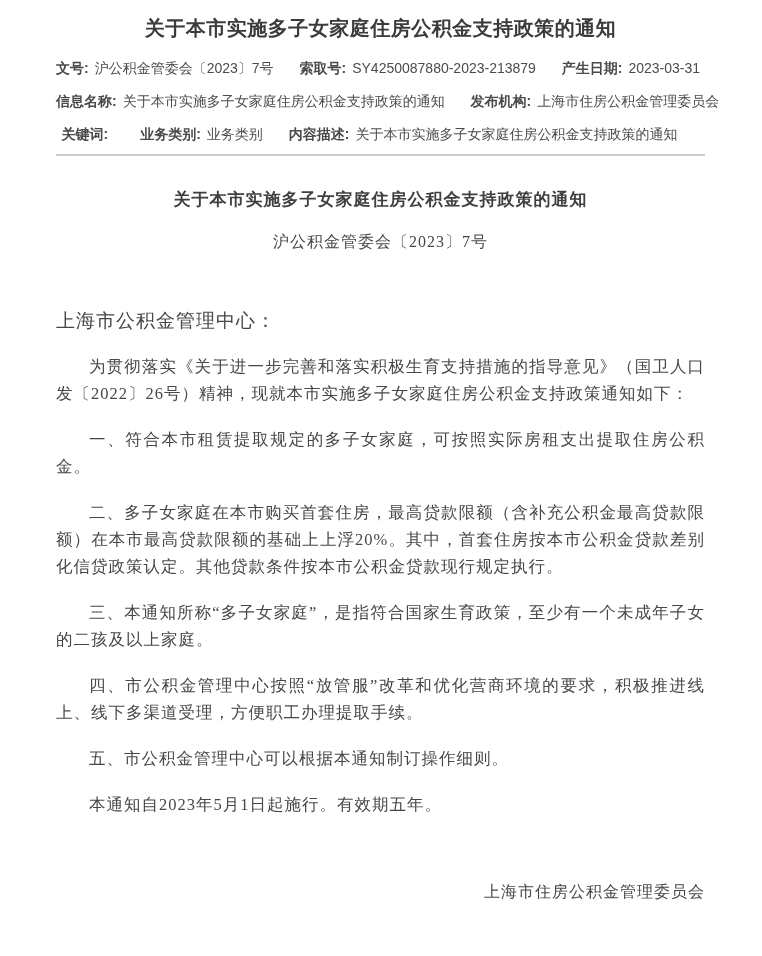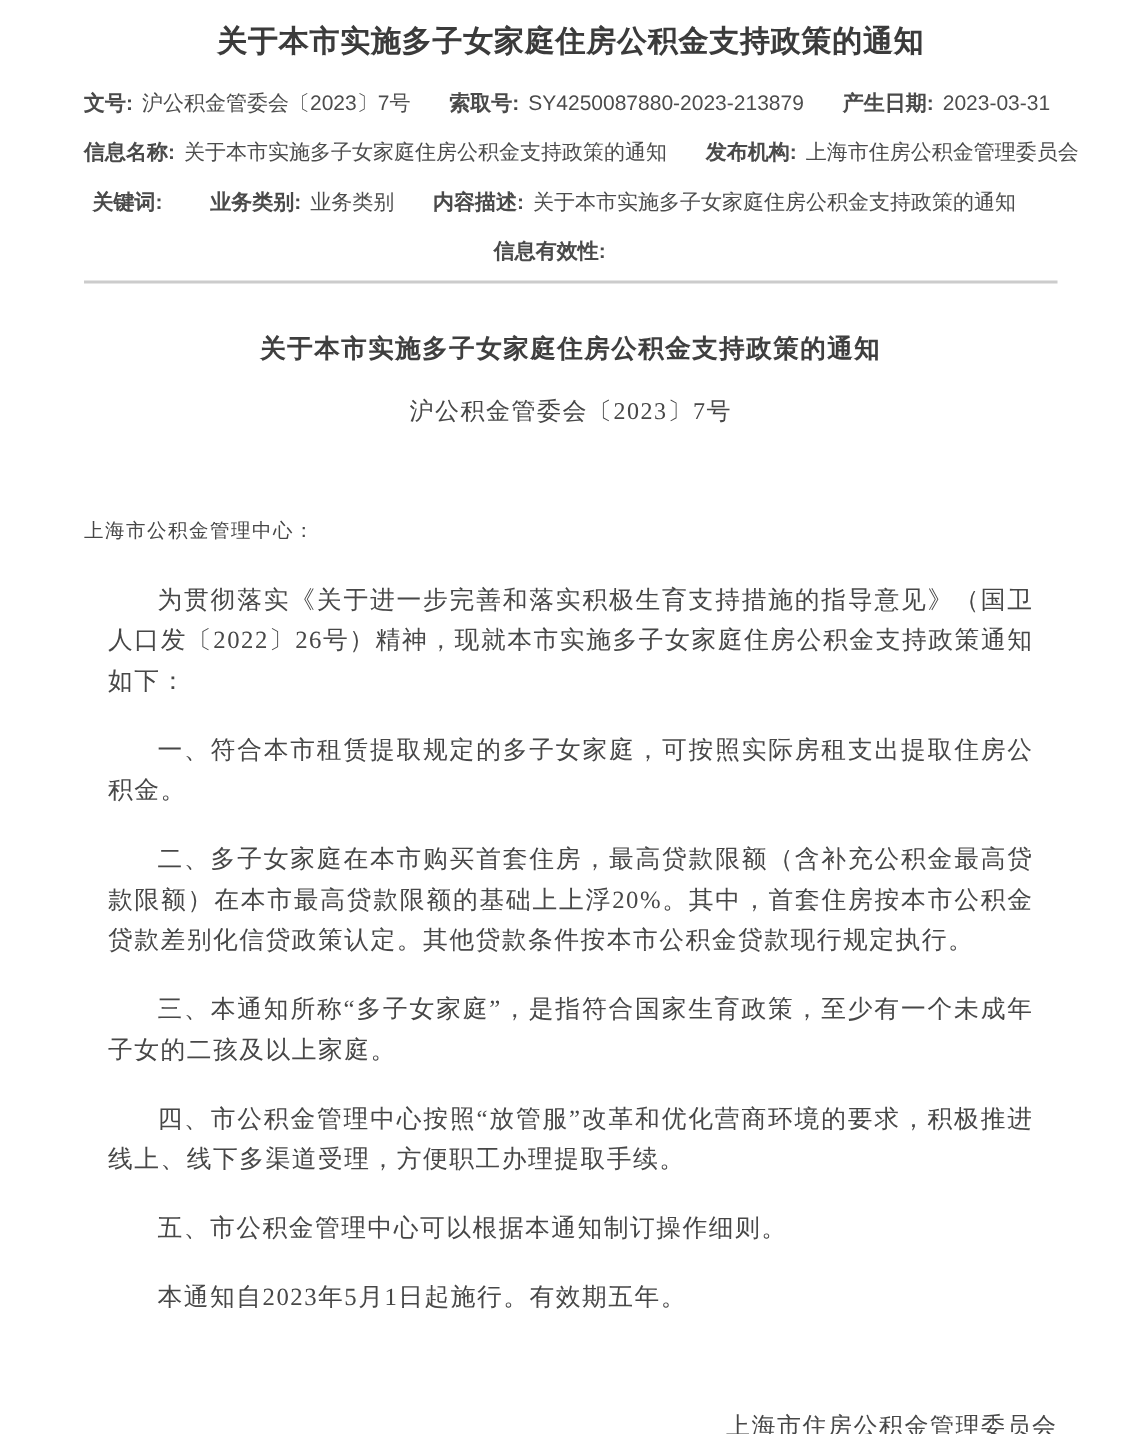--- a/index.html
+++ b/index.html
@@ -54,25 +54,25 @@
     color: #3f3f3f;
   }
   .doc-number {
     margin-top: 17px;
     font-size: 16px;
     line-height: 25px;
     text-align: center;
   }
   .salutation {
     margin-top: 53px;
-    font-size: 13px;
+    font-size: 19px;
     line-height: 27px;
   }
   .article p {
-    margin: 19px 16px;
+    margin: 19px 0;
     font-size: 16.5px;
     line-height: 27px;
     text-indent: 2em;
     text-align: justify;
   }
   .signature-block { margin-top: 60px; }
   .signature-org {
     font-size: 16px;
     line-height: 28px;
     text-align: right;
@@ -93,23 +93,20 @@
     </div>
     <div class="meta-row">
       <span class="meta-item"><span class="meta-label">信息名称:</span><span class="meta-value">关于本市实施多子女家庭住房公积金支持政策的通知</span></span>
       <span class="meta-item"><span class="meta-label">发布机构:</span><span class="meta-value">上海市住房公积金管理委员会</span></span>
     </div>
     <div class="meta-row">
       <span class="meta-item"><span class="meta-label">关键词:</span><span class="meta-value"></span></span>
       <span class="meta-item"><span class="meta-label">业务类别:</span><span class="meta-value">业务类别</span></span>
       <span class="meta-item"><span class="meta-label">内容描述:</span><span class="meta-value">关于本市实施多子女家庭住房公积金支持政策的通知</span></span>
     </div>
-    <div class="meta-row">
-      <span class="meta-item"><span class="meta-label">信息有效性:</span><span class="meta-value"></span></span>
-    </div>
   </div>
 
   <hr class="divider">
 
   <div class="article">
     <h2 class="article-title">关于本市实施多子女家庭住房公积金支持政策的通知</h2>
     <div class="doc-number">沪公积金管委会〔2023〕7号</div>
 
     <div class="salutation">上海市公积金管理中心：</div>
 

